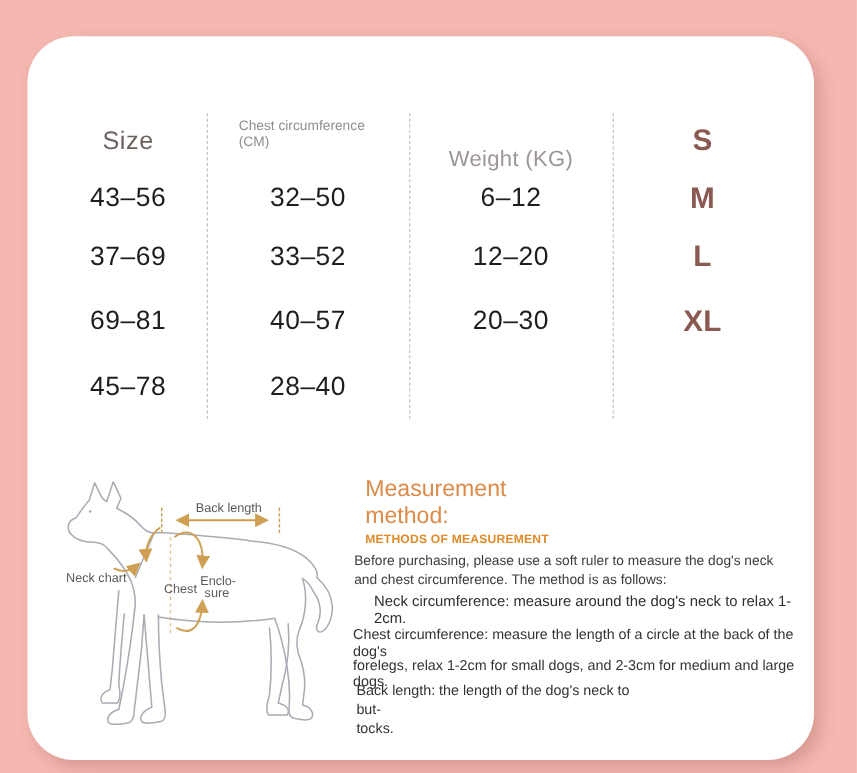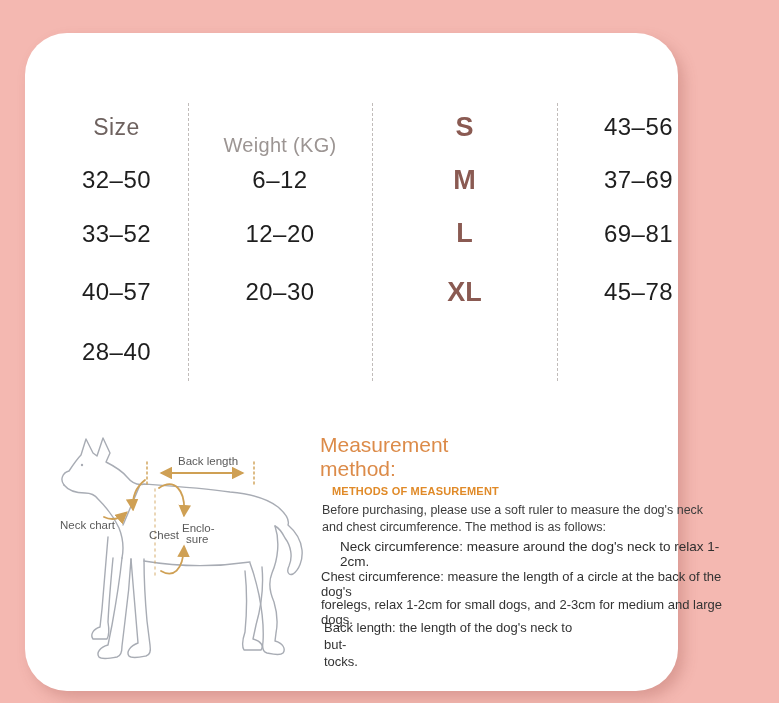--- a/index.html
+++ b/index.html
@@ -3,21 +3,21 @@
 <meta charset="utf-8">
 <style>
   * { margin:0; padding:0; box-sizing:border-box; }
   body { font-family:"Liberation Sans", sans-serif; }
 
   .canvas {
     position:relative; width:779px; height:703px;
     background:#f4b8b1; overflow:hidden;
   }
   .card {
-    position:absolute; left:25px; top:33px; width:653px; height:658px;
+    position:absolute; left:25px; top:33px; width:715px; height:658px;
     background:#ffffff; border-radius:42px;
     box-shadow:6px 7px 14px rgba(150,75,70,.28);
   }
 
   
   .size-table {
     position:absolute; left:20px; top:66px; width:675px; height:283px;
     display:grid;
     grid-template-columns:143px 184px 185px 163px;
     grid-template-rows:56px 50px 57px 60px 60px;
@@ -48,21 +48,21 @@
   
   .diagram { position:absolute; left:15px; top:392px; }
   .diagram text {
     font-family:"Liberation Sans", sans-serif;
     font-size:11.5px; fill:#5a5a5a;
   }
 
   
   .measure { position:absolute; left:295px; top:400px; width:415px; }
   .m-title {
-    position:absolute; left:0; top:0;
+    position:absolute; left:12px; top:0;
     font-size:21px; line-height:1.12; color:#dc8b49;
   }
   .m-subtitle {
     position:absolute; left:12px; top:52px;
     font-size:11px; font-weight:700; color:#e08a28; letter-spacing:.2px;
   }
   .m-intro {
     position:absolute; left:2px; top:69px; width:400px;
     font-size:12.5px; line-height:1.32; color:#3c3c3c;
   }
@@ -88,20 +88,21 @@
 
 <div class="canvas">
   <div class="card">
 
     <div class="divider div1"></div>
     <div class="divider div2"></div>
     <div class="divider div3"></div>
 
     <div class="size-table">
       <div class="hdr-size">Size</div>
+      <div class="hdr-sub">Chest circumference (CM)</div>
       <div class="hdr-weight">Weight (KG)</div>
 
       <div class="cell-size">S</div>
       <div class="cell-val">43–56</div>
       <div class="cell-val">32–50</div>
       <div class="cell-val">6–12</div>
 
       <div class="cell-size">M</div>
       <div class="cell-val">37–69</div>
       <div class="cell-val">33–52</div>

